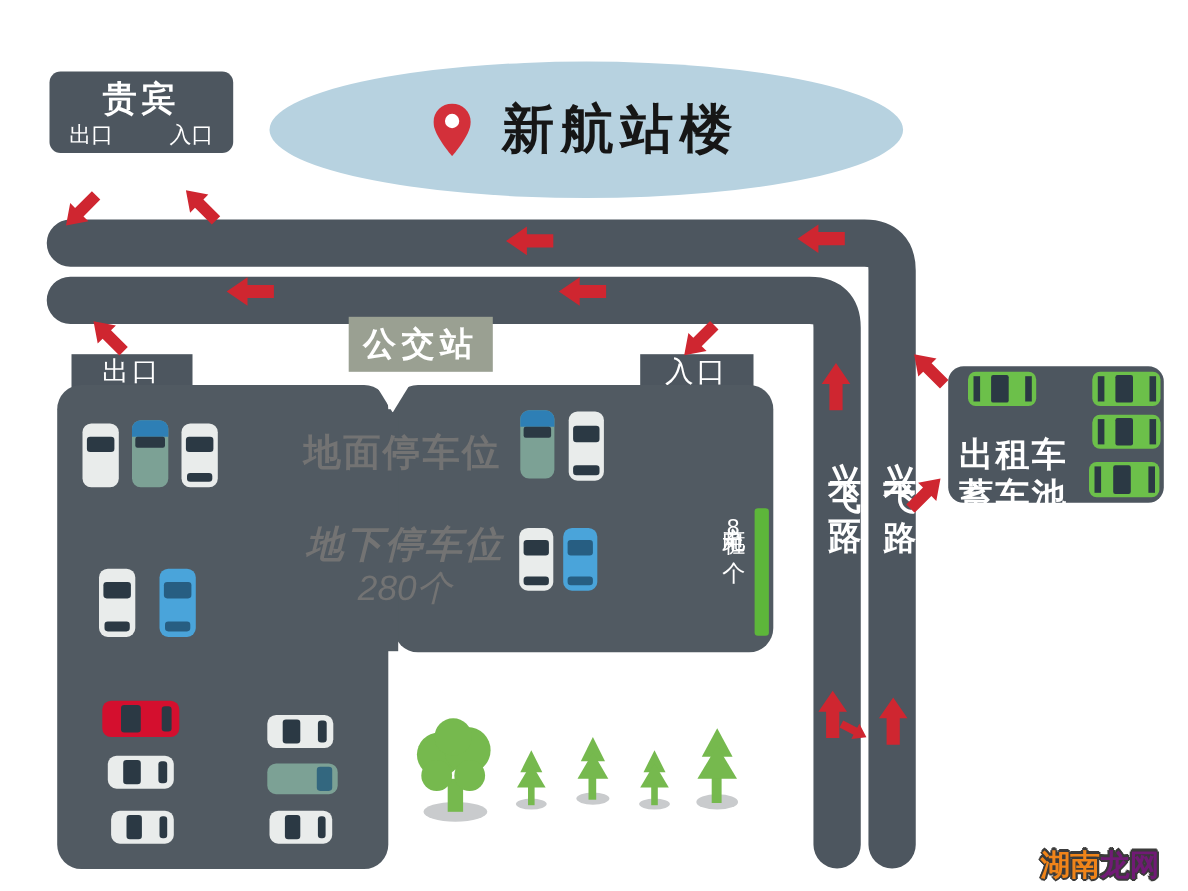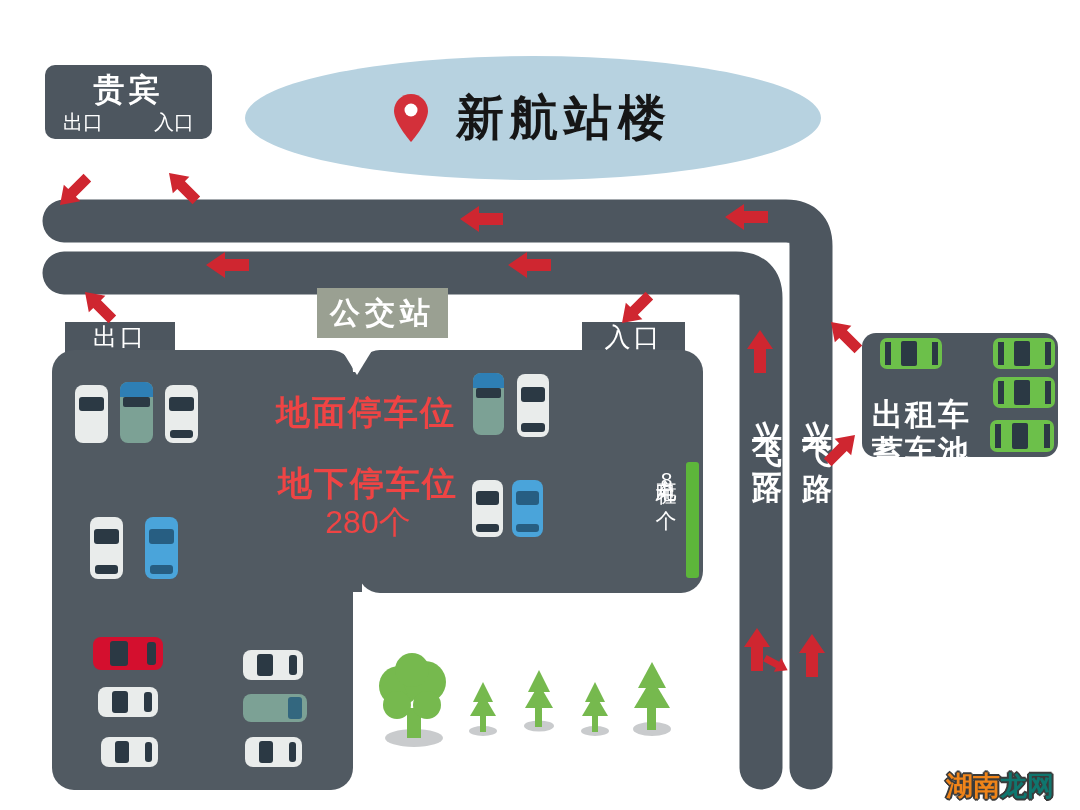--- a/index.html
+++ b/index.html
@@ -38,21 +38,21 @@
     font-size:24px;z-index:2;letter-spacing:3px;}
   .exit-tab{left:65px;top:322px;width:110px;height:30px;}
   .entrance-tab{left:582px;top:322px;width:103px;height:30px;font-size:26px;}
   .lot{background:var(--lot,#515a62);border-radius:22px;z-index:2;}
   .left-lot{left:52px;top:350px;width:301px;height:440px;}
   .center-lot{left:358px;top:350px;width:345px;height:243px;}
   .lot-connector{left:350px;top:372px;width:12px;height:220px;background:var(--lot,#515a62);z-index:2;}
   .lot-notch{left:341px;top:349px;width:32px;height:26px;background:#fff;z-index:3;
     clip-path:polygon(0 0,100% 0,50% 100%);}
   
-  .lot-text{color:#ef4444;z-index:4;text-align:center;width:200px;}
+  .lot-text{color:#737373;z-index:4;text-align:center;width:200px;}
   .lot-label{font-size:34px;font-weight:bold;line-height:40px;letter-spacing:2px;}
   .lot-count{font-size:32px;line-height:38px;}
   .charge-label{left:652px;top:462px;height:122px;color:#fff;font-size:21px;z-index:4;
     writing-mode:vertical-rl;text-orientation:upright;letter-spacing:2px;line-height:28px;}
   .charge-bar{left:686px;top:462px;width:13px;height:116px;background:var(--charging-bar,#5db63a);
     border-radius:3px;z-index:4;}
   
   .road-label{color:#fff;font-size:30px;font-weight:bold;z-index:4;
     writing-mode:vertical-rl;text-orientation:upright;letter-spacing:18px;}
   .road2-label{left:746px;top:396px;}
@@ -82,21 +82,21 @@
   .taxi .c{left:34%;width:26%;top:9%;bottom:9%;border-radius:2px;}
   .taxi .f{left:8%;width:9%;top:14%;bottom:14%;}
   .taxi .r{right:7%;width:9%;top:14%;bottom:14%;}
   
   .tree{position:absolute;z-index:3;}
   
   .watermark{left:946px;top:768px;font-size:27px;font-weight:bold;z-index:6;
     text-shadow:-2px 0 #3b3b3b,2px 0 #3b3b3b,0 -2px #3b3b3b,0 2px #3b3b3b,
                 -1px -1px #3b3b3b,1px 1px #3b3b3b,-1px 1px #3b3b3b,1px -1px #3b3b3b;}
   .wm1{color:var(--watermark-orange,#f08419);}
-  .wm2{color:#0f766e;}
+  .wm2{color:#701a75;}
 </style>
 </head>
 <body>
 
 <div class="canvas">
 
   <svg class="abs roadsvg" width="1080" height="810">
     <path d="M 64 221 L 786 221 Q 811 221 811 246 L 811 768" fill="none" stroke="var(--road,#4d565f)" stroke-width="43" stroke-linecap="round"></path>
     <path d="M 64 273 L 736 273 Q 761 273 761 298 L 761 768" fill="none" stroke="var(--road,#4d565f)" stroke-width="43" stroke-linecap="round"></path>
   </svg>
@@ -128,21 +128,21 @@
     <span>入口</span>
   </div>
   <div class="abs lot left-lot"></div>
   <div class="abs lot center-lot"></div>
   <div class="abs lot-connector"></div>
   <div class="abs lot-notch"></div>
 
   <div class="abs lot-text" style="left:266px;top:392px;">
     <div class="lot-label">地面停车位</div>
   </div>
-  <div class="abs lot-text" style="left:268px;top:463px;">
+  <div class="abs lot-text" style="left:268px;top:475px;font-style:italic;">
     <div class="lot-label">地下停车位</div>
     <div class="lot-count">280个</div>
   </div>
   <div class="abs charge-label">充电桩8个</div>
   <div class="abs charge-bar"></div>
 
   <div class="abs road-label road2-label">兴飞二路</div>
   <div class="abs road-label road1-label">兴飞一路</div>
 
   <div class="abs taxi-pool"></div>

